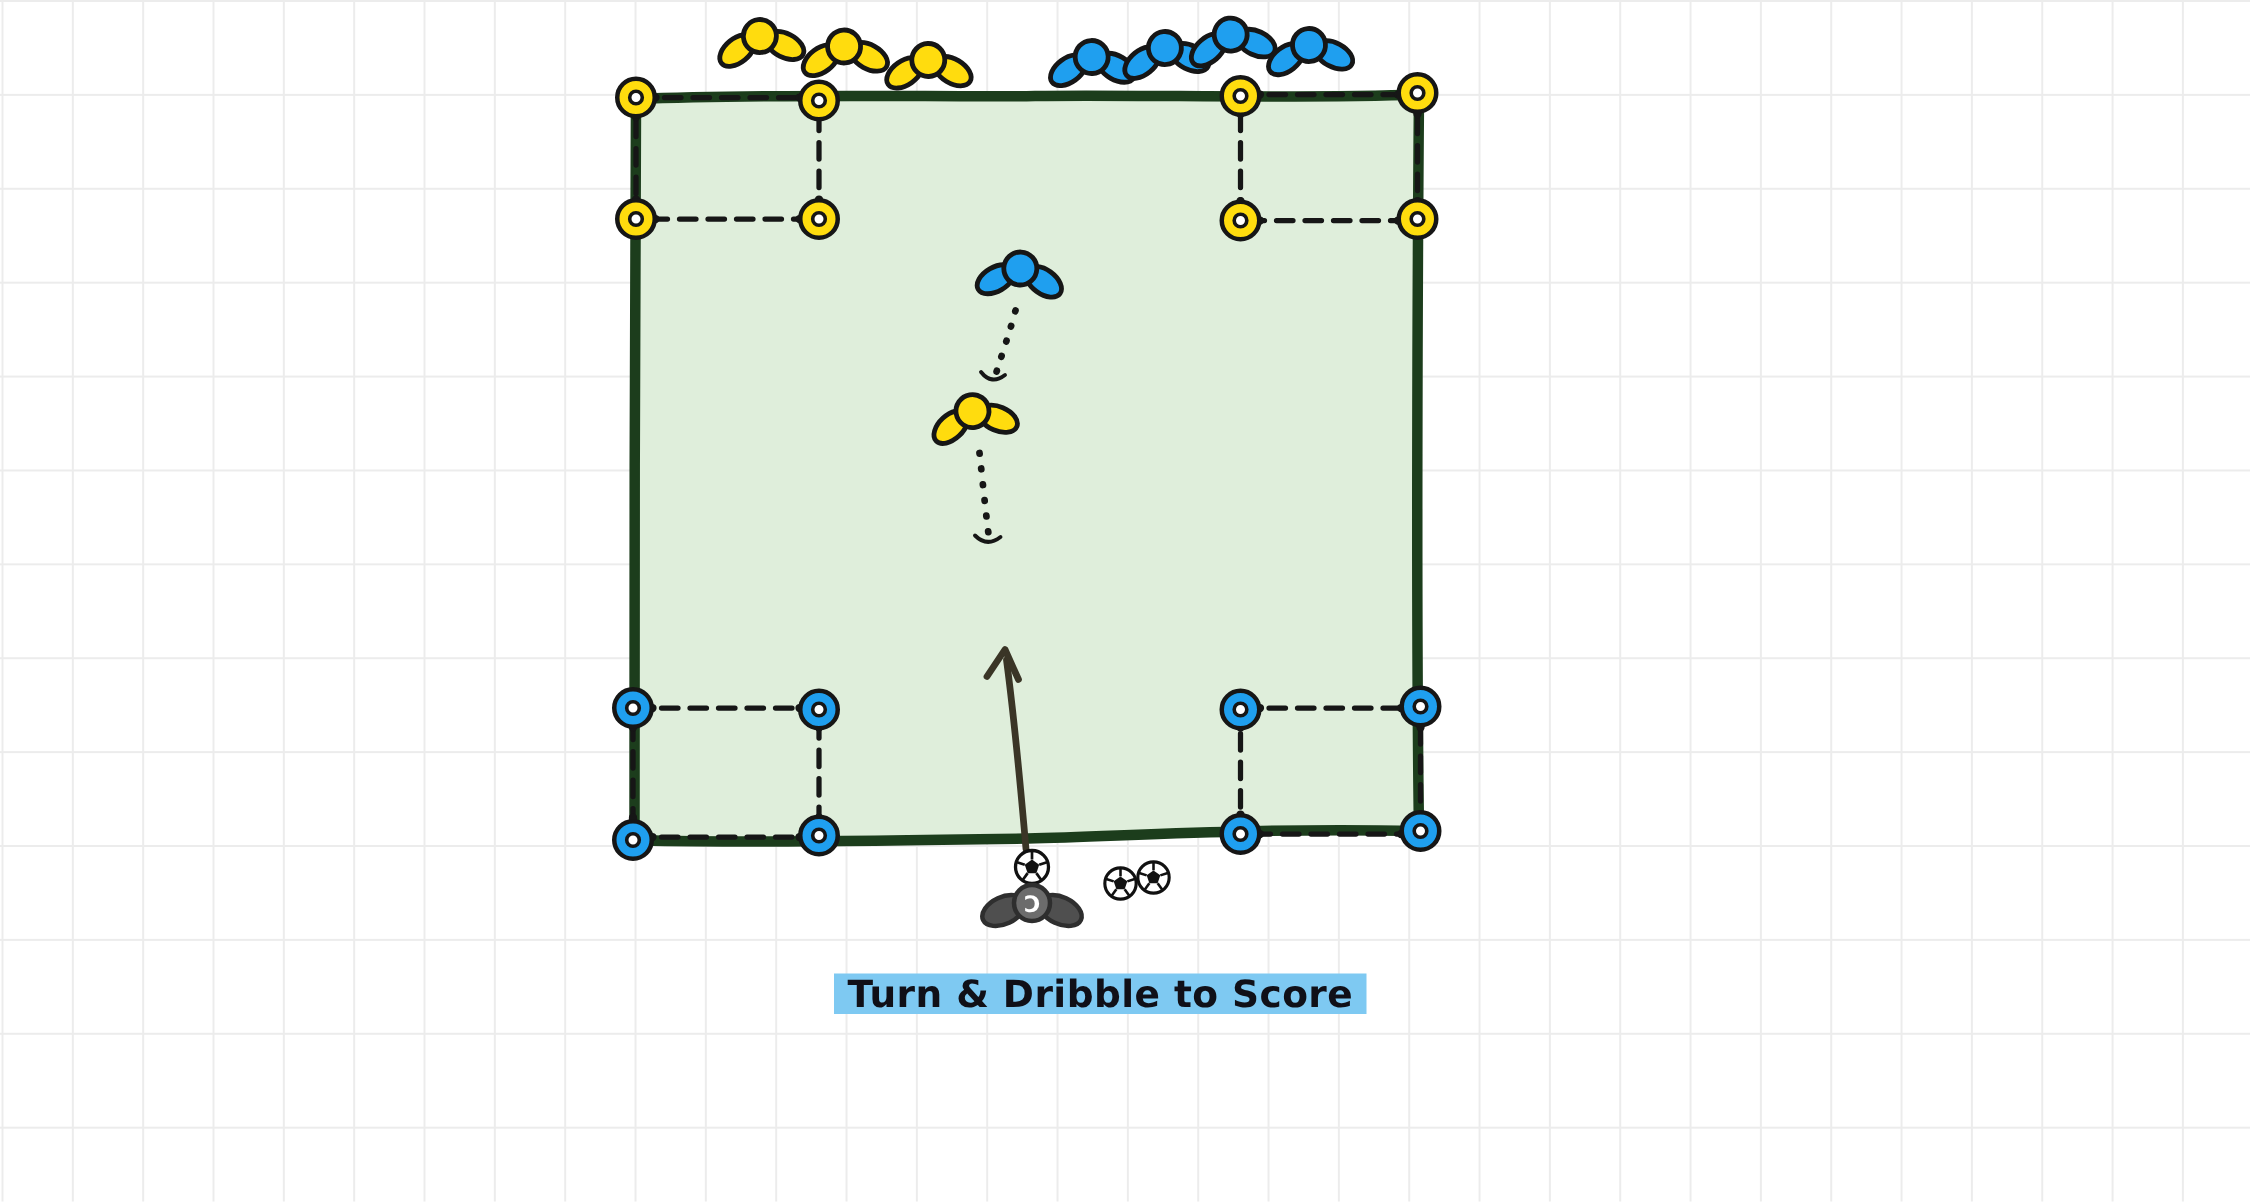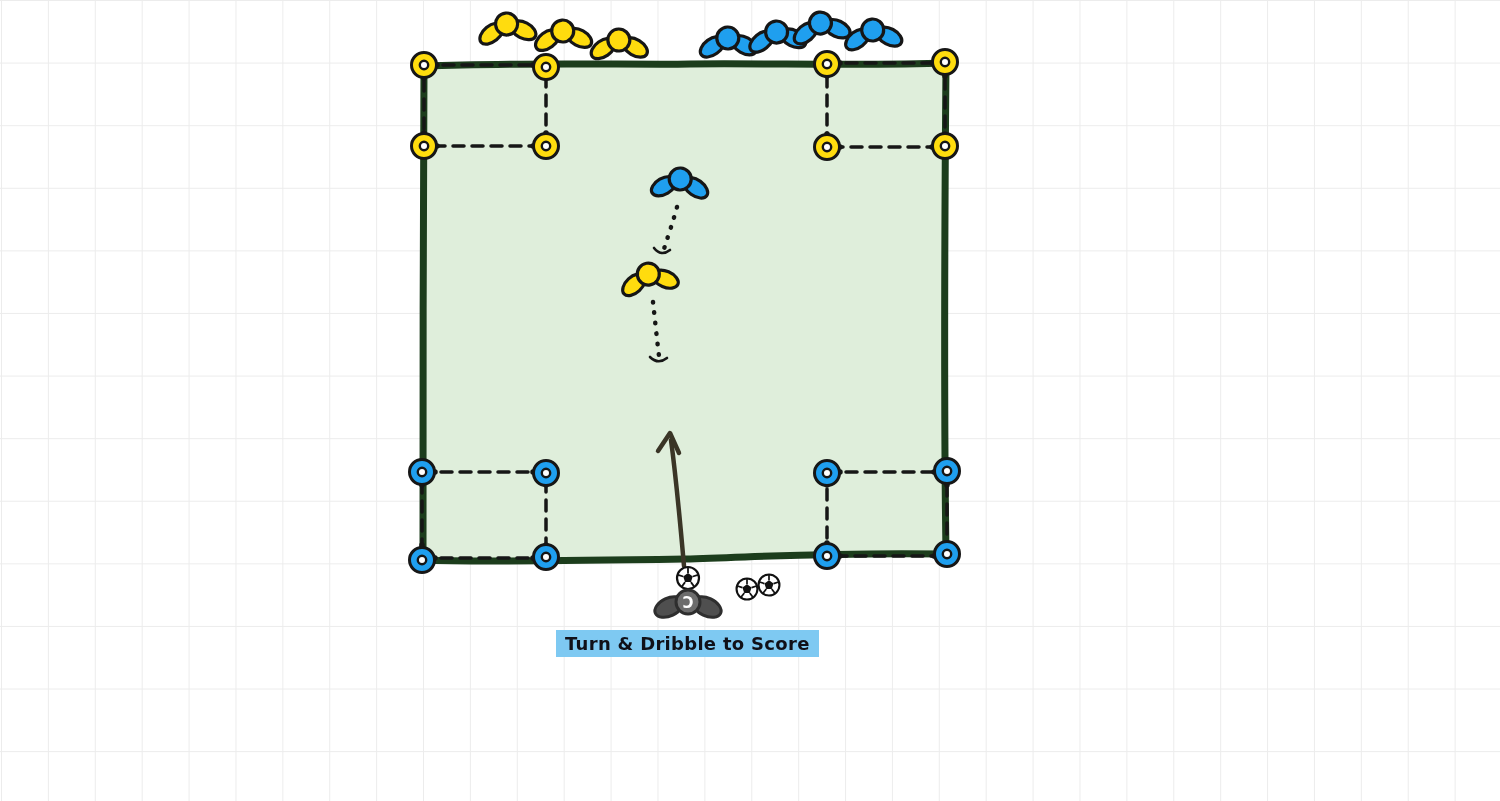--- a/index.html
+++ b/index.html
@@ -18,24 +18,24 @@
   .field{fill:var(--field-fill,#dfeedb);stroke:var(--field-border,#1c3d1c);stroke-width:7;stroke-linejoin:round;}
   .zone-dash{fill:none;stroke:var(--ink,#161616);stroke-width:3.5;stroke-dasharray:11 8;stroke-linecap:round;}
   .bracket{fill:none;stroke:var(--ink,#161616);stroke-width:5.5;stroke-linecap:round;stroke-linejoin:round;}
   .trail{fill:none;stroke:var(--ink,#161616);stroke-width:4.5;stroke-linecap:round;stroke-dasharray:0.5 10;}
   .trail-head{fill:none;stroke:var(--ink,#161616);stroke-width:2.6;stroke-linecap:round;}
   .run-arrow{fill:none;stroke:var(--arrow,#3a3526);stroke-width:4.5;stroke-linecap:round;stroke-linejoin:round;}
   .coach-wing{fill:var(--coach-body,#4f4f4f);stroke:#2e2e2e;stroke-width:3;}
   .coach-head{fill:var(--coach-head,#6c6c6c);stroke:#2e2e2e;stroke-width:3;}
   .coach-letter{fill:#fff;font-family:"DejaVu Sans",sans-serif;font-weight:bold;font-size:15px;text-anchor:middle;}
   .drill-label{
-    position:absolute;left:556px;top:630px;
+    position:absolute;left:556px;top:649px;
     background:var(--label-highlight,#7ec9f2);
     color:var(--label-text,#101018);
-    font-weight:800;font-size:18px;line-height:27px;
+    font-weight:800;font-size:25px;line-height:27px;
     padding:0 9px;letter-spacing:.3px;white-space:nowrap;
   }
 </style>
 </head>
 <body>
 
 <svg width="1500" height="801" viewBox="0 0 1500 801">
   <defs>
     <g id="player-shape">
       <ellipse cx="-16" cy="4" rx="13.5" ry="8" transform="rotate(-33 -16 4)" style="fill:var(--marker-color,#ccc);stroke:var(--ink,#161616);stroke-width:3.2"></ellipse>

